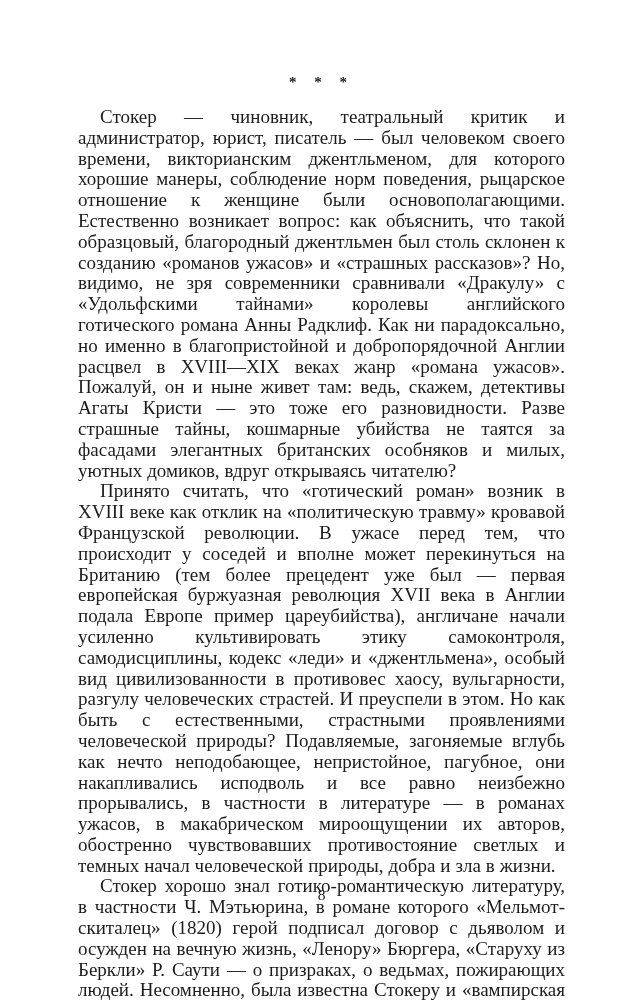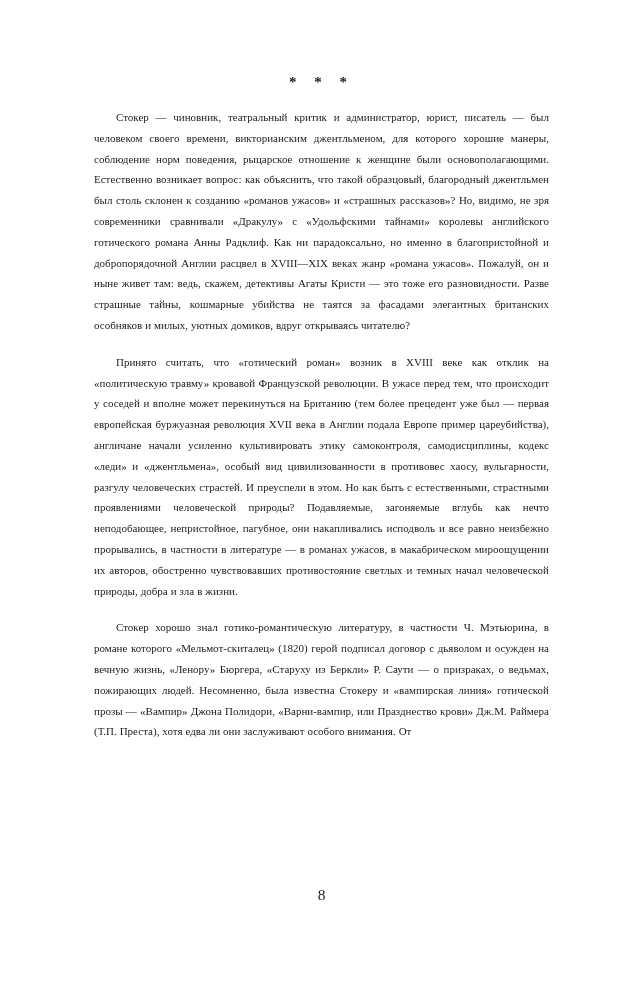--- a/index.html
+++ b/index.html
@@ -24,22 +24,22 @@
   }
   .separator {
     text-align: center;
     font-size: 15px;
     font-weight: bold;
     letter-spacing: 7px;
     margin: 0 0 16px 0;
     color: #1c1c1c;
   }
   .body-text p {
-    margin: 16px;
-    font-size: 11px;
+    margin: 0;
+    font-size: 19px;
     line-height: 20.8px;
     text-align: justify;
     text-indent: 22px;
     hyphens: auto;
     -webkit-hyphens: auto;
     word-spacing: 0.2px;
   }
   .page-number {
     position: absolute;
     top: 886px;

